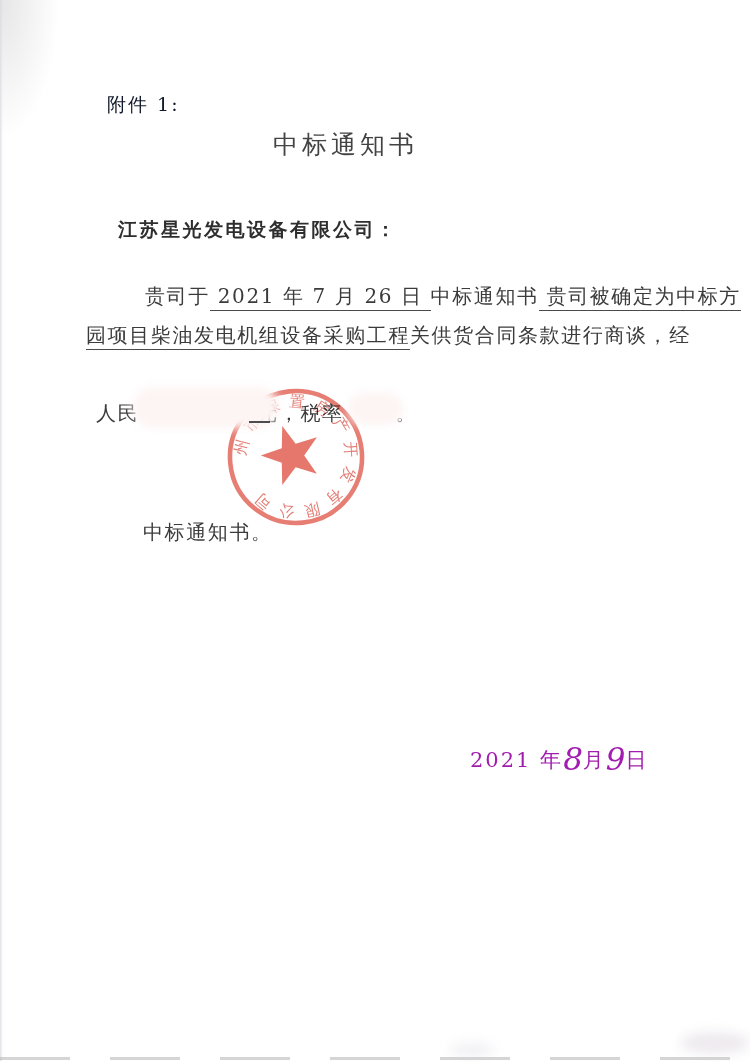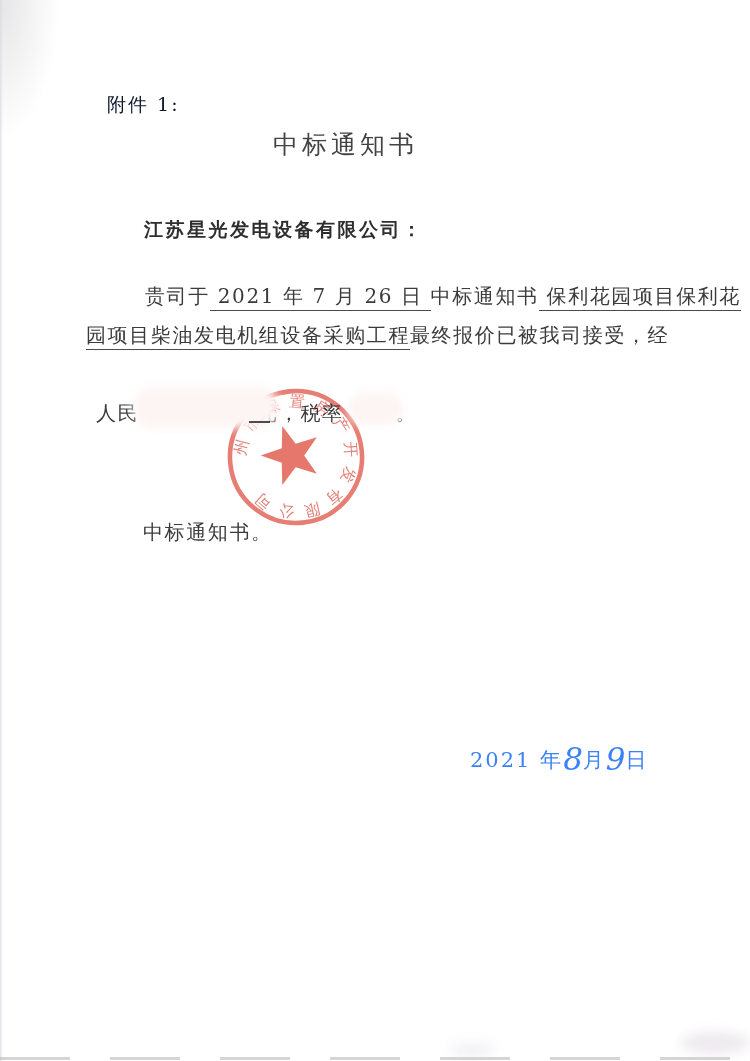--- a/index.html
+++ b/index.html
@@ -20,21 +20,21 @@
   .corner-shade{position:absolute;left:0;top:0;width:60px;height:140px;
     background:radial-gradient(ellipse at 0% 0%,rgba(180,180,185,.35),rgba(255,255,255,0) 70%);}
   .smudge{position:absolute;border-radius:50%;filter:blur(6px);}
   .smudge.br{left:680px;top:1032px;width:70px;height:22px;background:rgba(205,195,210,.35);}
   .smudge.bm{left:450px;top:1043px;width:45px;height:14px;background:rgba(210,205,220,.3);}
 
   .attachment{position:absolute;left:107px;top:92px;font-size:19px;letter-spacing:2px;color:#0f172a;}
   .doc-title{position:absolute;left:0;top:128px;width:691px;text-align:center;
     font-size:25px;letter-spacing:4px;color:#434343;}
   .recipient{position:absolute;left:118px;top:217px;font-size:19px;font-weight:bold;
-    letter-spacing:2.5px;color:#2e2e2e;margin-left:26px;}
+    letter-spacing:2.5px;color:#2e2e2e;}
 
   .bline{position:absolute;font-size:20px;letter-spacing:1.6px;white-space:nowrap;color:#3b3b3b;}
   .u{border-bottom:1.5px solid #4a4a4a;padding-bottom:2px;margin-top:12px;}
   .gap{display:inline-block;vertical-align:baseline;}
   .gap.amount{width:118px;}
   .gap.rate{width:52px;}
   .uline-remnant{position:absolute;left:249px;top:421px;width:21px;height:2px;background:#4c4c4c;z-index:32;}
 
   .l1{left:145px;top:283px;}
   .l2{left:86px;top:322px;}
@@ -46,21 +46,21 @@
 
   
   .stamp{position:absolute;left:221px;top:381px;width:150px;height:152px;
     mix-blend-mode:multiply;opacity:.88;transform:rotate(-6deg);z-index:10;}
 
   
   .redact{position:absolute;background:#fdf5f4;border-radius:16px;filter:blur(3px);z-index:30;}
   .redact.amount{left:137px;top:391px;width:138px;height:33px;box-shadow:0 0 6px 4px #fdf5f4;}
   .redact.rate{left:351px;top:395px;width:50px;height:27px;box-shadow:0 0 5px 3px #fdf6f5;}
 
-  .date-line{position:absolute;left:470px;top:746px;font-size:21px;letter-spacing:2px;color:#3b82f6;white-space:nowrap;}
+  .date-line{position:absolute;left:470px;top:746px;font-size:21px;letter-spacing:2px;color:#a21caf;white-space:nowrap;}
   .hand{font-family:"DejaVu Serif","Liberation Serif",serif;font-style:italic;
     font-size:31px;font-weight:400;letter-spacing:0;line-height:20px;
     display:inline-block;transform:translateY(3px);}
 </style>
 </head>
 <body>
 
 <div class="page">
 
   <div class="corner-shade"></div>
@@ -69,25 +69,25 @@
   <div class="smudge br"></div>
   <div class="smudge bm"></div>
 
   <div class="attachment">附件 1:</div>
 
   <div class="doc-title">中标通知书</div>
 
   <div class="recipient">江苏星光发电设备有限公司：</div>
 
   <div class="bline l1">
-    <span>贵司于</span><span class="u"> 2021 年 7 月 26 日 </span><span>中标通知书</span><span class="u"> 保利花园项目保利花</span>
+    <span>贵司于</span><span class="u"> 2021 年 7 月 26 日 </span><span>中标通知书</span><span class="u"> 贵司被确定为中标方</span>
   </div>
 
   <div class="bline l2">
-    <span class="u">园项目柴油发电机组设备采购工程</span><span>最终报价已被我司接受，经</span>
+    <span class="u">园项目柴油发电机组设备采购工程</span><span>关供货合同条款进行商谈，经</span>
   </div>
 
 
   <div class="bline l4">
     <span>人民</span><span class="gap amount"></span><span>元，税率</span><span class="gap rate"></span><span>。</span>
   </div>
 
 
 
   <div class="bline l7">中标通知书。</div>

